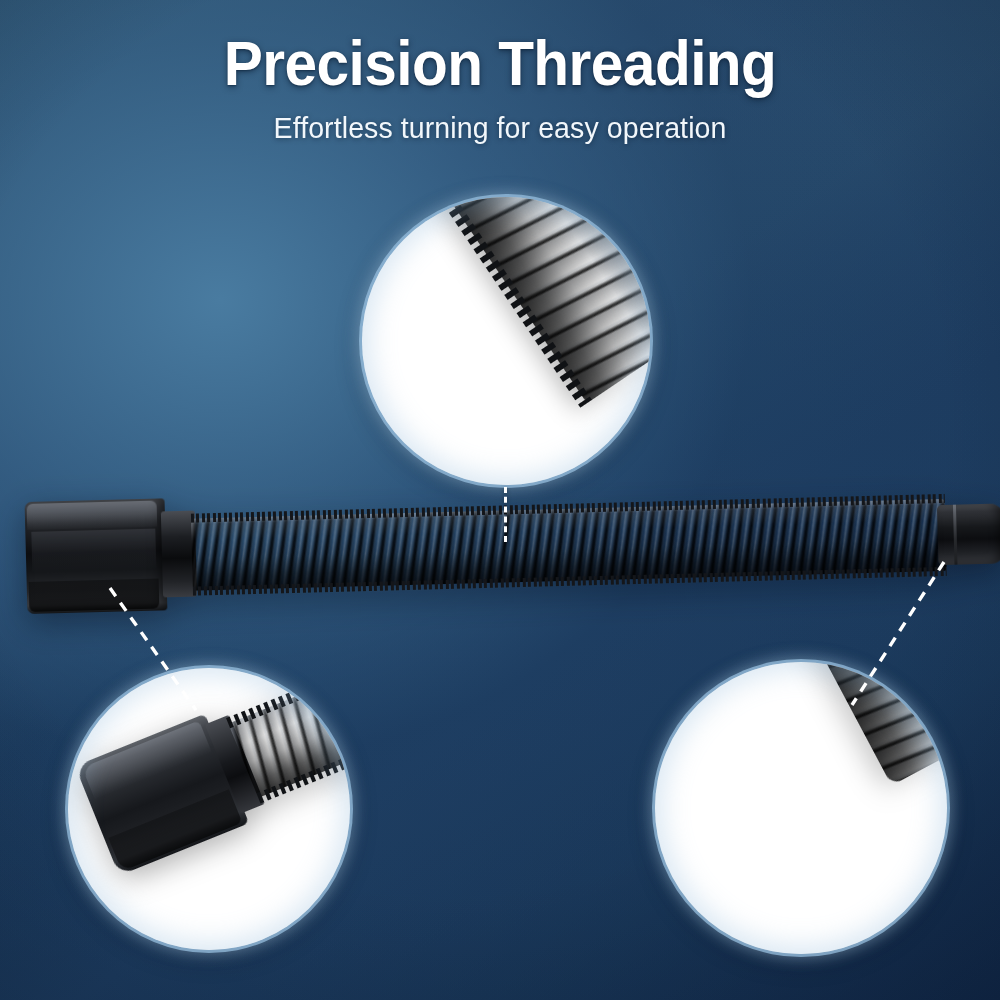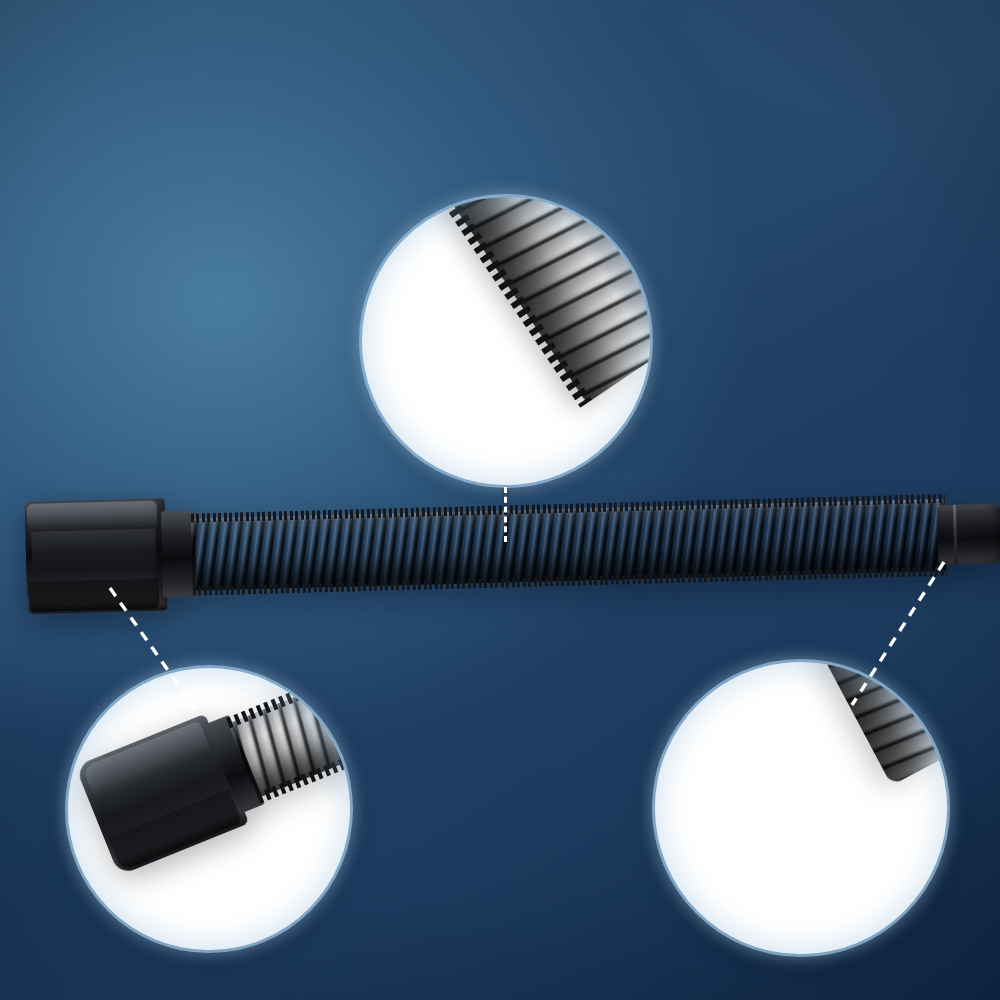--- a/index.html
+++ b/index.html
@@ -260,20 +260,24 @@
     filter:drop-shadow(0 1px 2px rgba(0,0,0,0.45));
   }
   svg.leader-svg { position:absolute; z-index:7; overflow:visible; }
   svg.leader-svg line { stroke:#ffffff; stroke-width:3.4; stroke-dasharray:10 8; stroke-linecap:butt; }
 </style>
 </head>
 <body>
 
 <div id="stage">
 
+  <div class="head-wrap">
+    <div id="title">Precision Threading</div>
+    <div id="subtitle">Effortless turning for easy operation</div>
+  </div>
 
   <div class="leader" id="leader-thread"></div>
 
   <svg class="leader-svg" style="left:0;top:0;width:1000px;height:1000px;">
     <line x1="110" y1="588" x2="196" y2="710"></line>
   </svg>
 
   <svg class="leader-svg" style="left:0;top:0;width:1000px;height:1000px;">
     <line x1="944" y1="562" x2="852" y2="705"></line>
   </svg>

